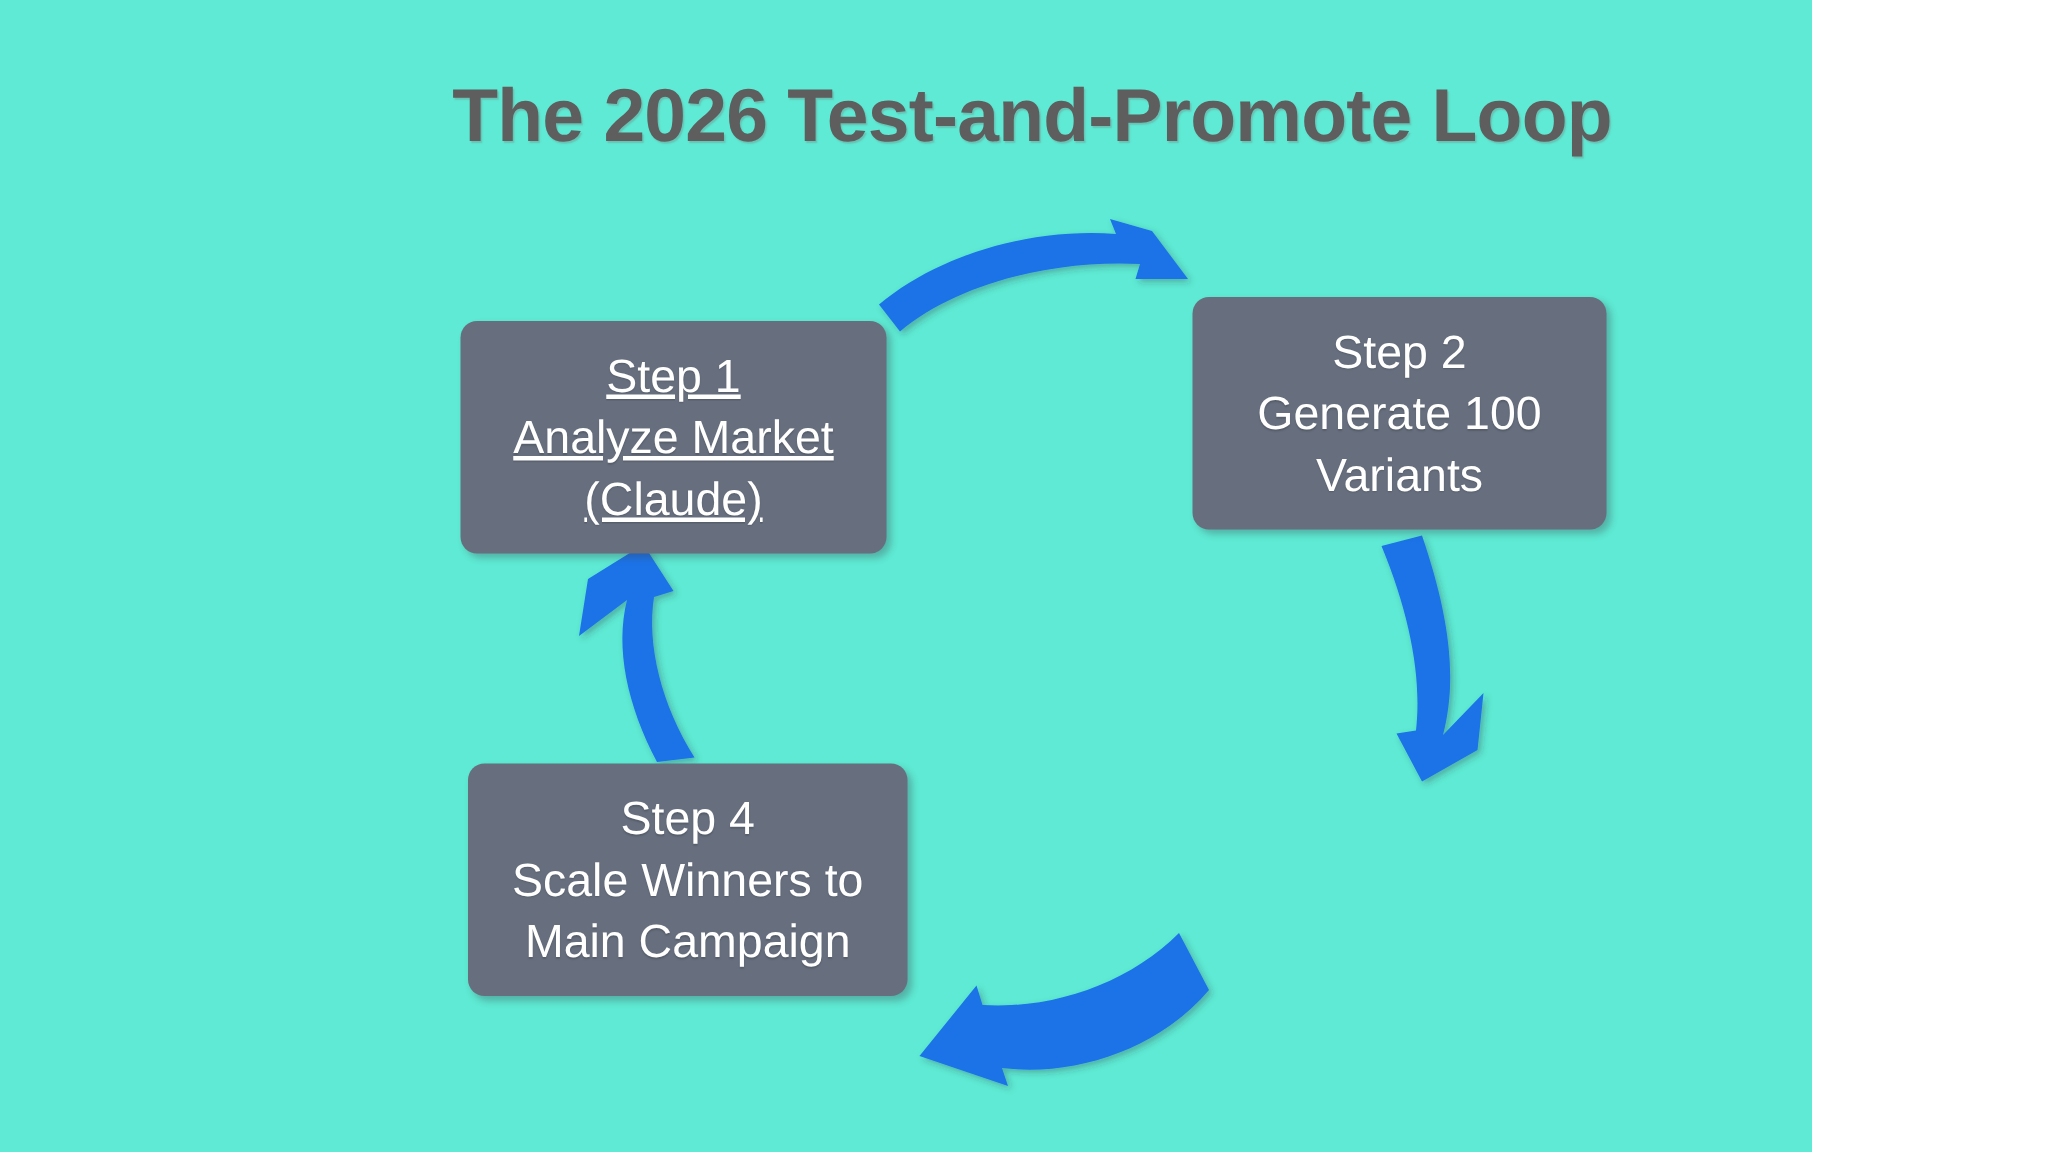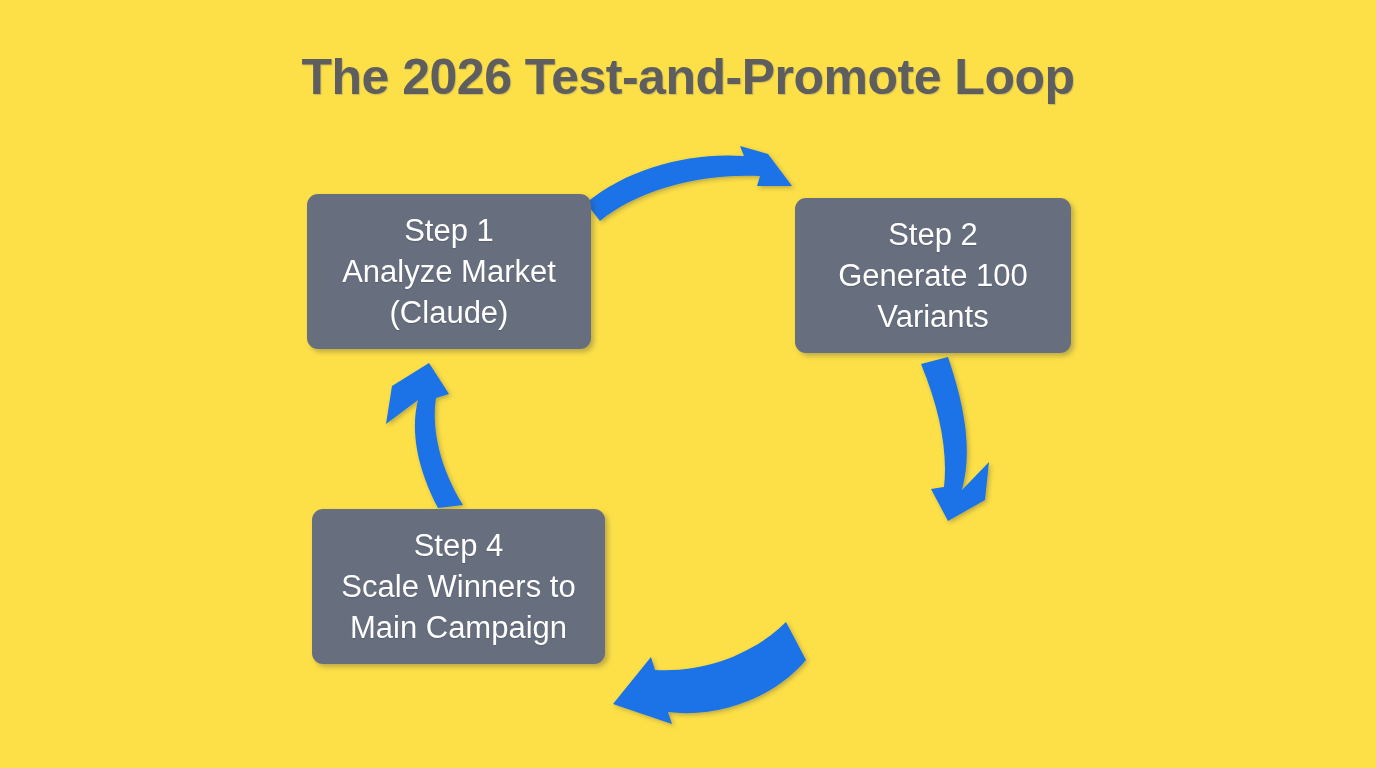--- a/index.html
+++ b/index.html
@@ -11,23 +11,23 @@
   body {
     width: 1376px;
     height: 768px;
     overflow: hidden;
     font-family: "Liberation Sans", sans-serif;
     -webkit-font-smoothing: antialiased;
   }
 
   #canvas {
     position: relative;
-    width: 1376px;
+    width: 1208px;
     height: 768px;
-    background: #fde047;
+    background: #5eead4;
   }
 
   
   #diagram-title {
     position: absolute;
     left: 0;
     top: 48px;
     width: 1376px;
     text-align: center;
     font-family: "Liberation Sans", sans-serif;
@@ -66,21 +66,21 @@
     font-size: 31px;
     font-weight: normal;
     line-height: 41px;
     text-align: center;
     color: #ffffff;
     white-space: pre-line;
     padding: 0 8px;
     text-shadow: 0 1px 1px rgba(40,44,52,0.25);
   }
 
-  #step-1 { left: 307px;  top: 194px; width: 284px; height: 155px; }
+  #step-1 { left: 307px;  top: 214px; width: 284px; height: 155px; text-decoration: underline; }
   #step-2 { left: 795px;  top: 198px; width: 276px; height: 155px; }
   #step-3 { left: 777px;  top: 509px; width: 294px; height: 155px; }
   #step-4 { left: 312px;  top: 509px; width: 293px; height: 155px; }
 </style>
 </head>
 <body>
 
 <div id="canvas">
 
   <div id="diagram-title">The 2026 Test-and-Promote Loop</div>

